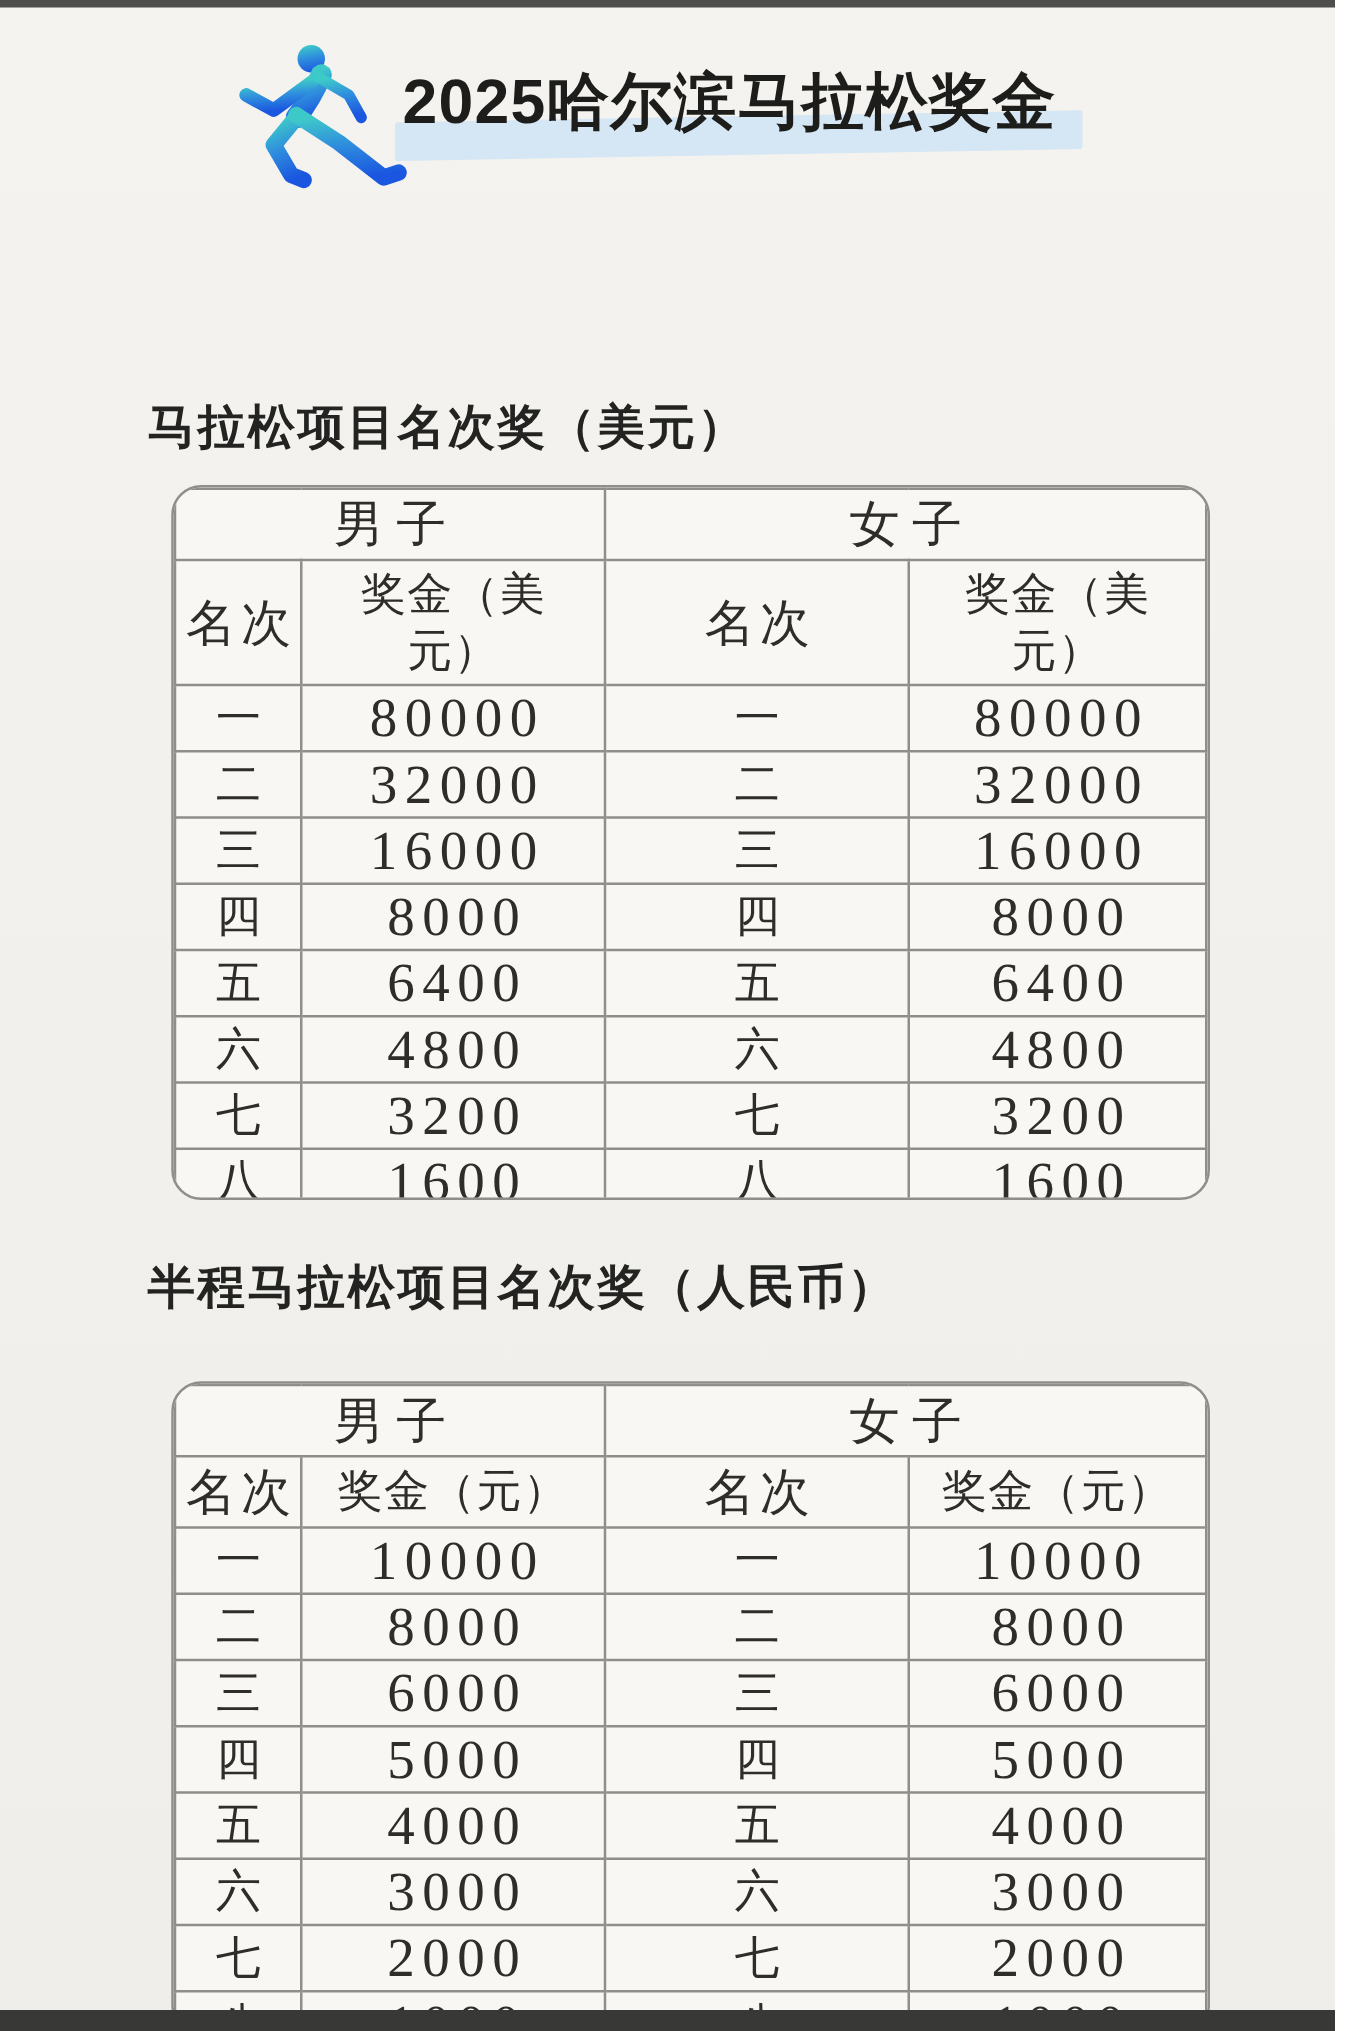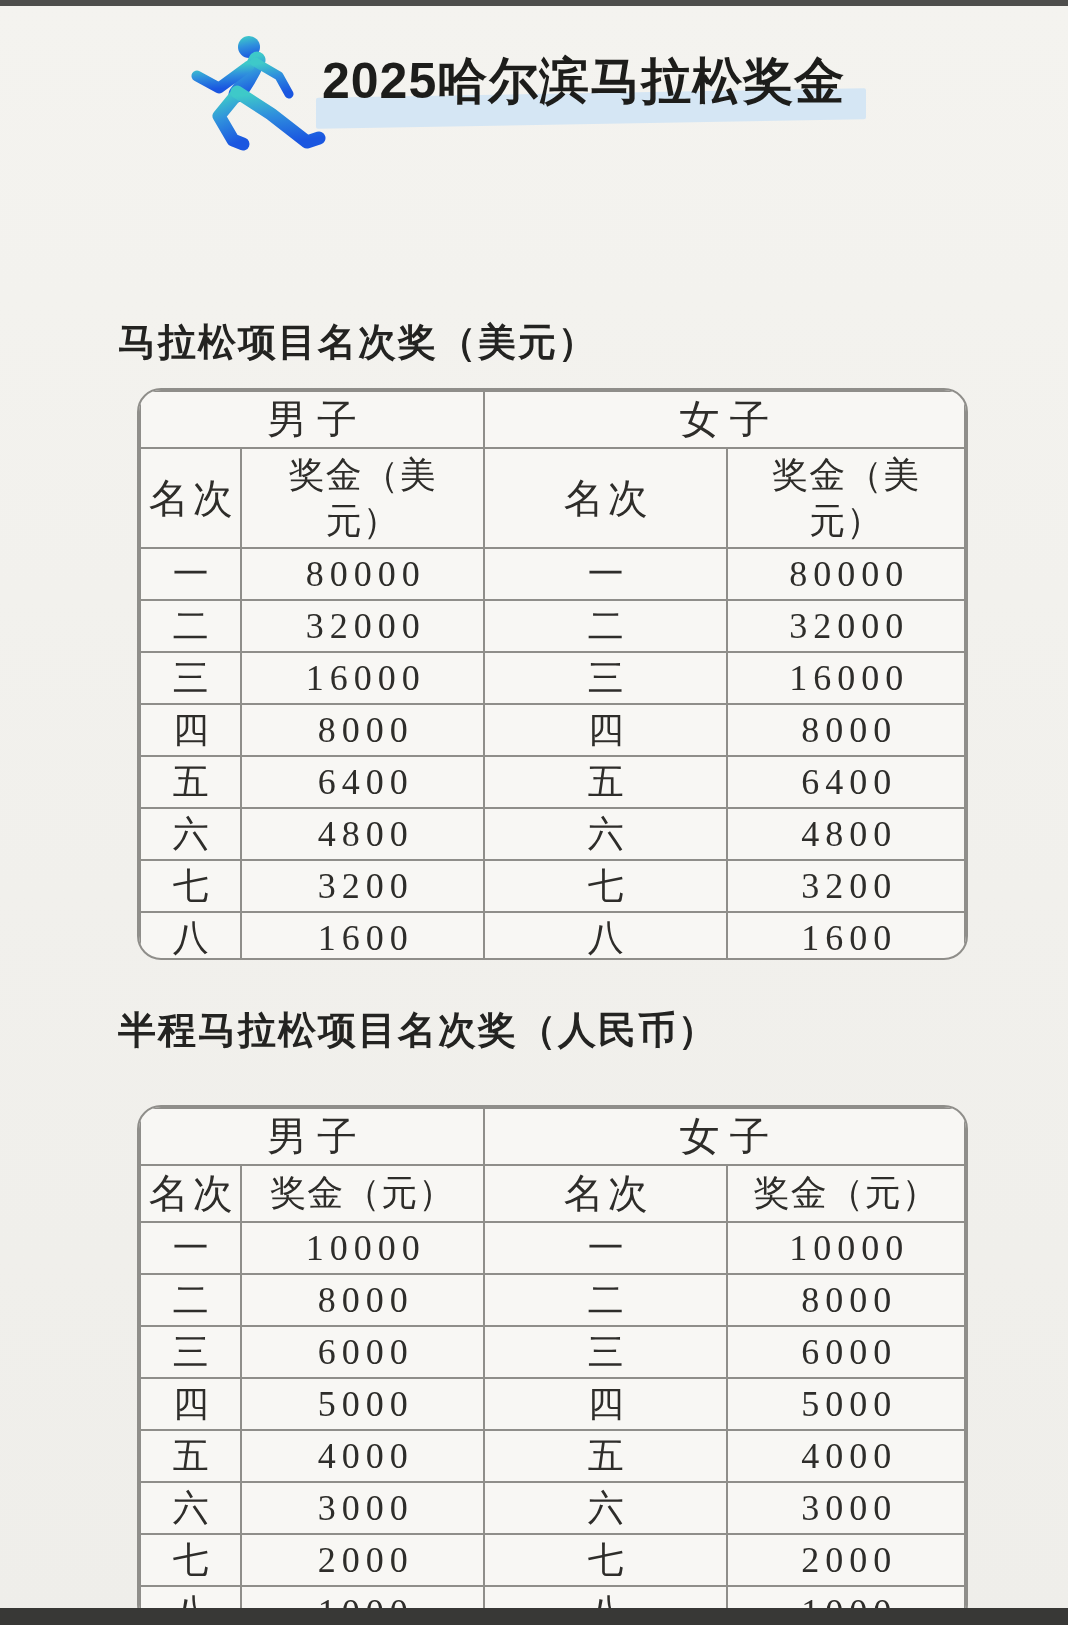--- a/index.html
+++ b/index.html
@@ -55,21 +55,21 @@
   .tw-1 tr.r-group{height:52px;}
   .tw-1 tr.r-cols{height:100px;}
   .tw-1 tbody tr{height:52px;}
   .tw-2 tr.r-group{height:53px;}
   .tw-2 tr.r-cols{height:53px;}
   .tw-2 tbody tr{height:52px;}
   th.h-rank{font-size:40px;letter-spacing:4px;text-indent:4px;}
   th.h-prize{font-size:36px;letter-spacing:1px;}
   th.h-prize .ln{display:block;line-height:46px;}
   td.rank{font-size:36px;}
-  td.num{font-size:36px;letter-spacing:6px;text-indent:6px;font-family:Liberation Serif, serif;}
+  td.num{font-size:44px;letter-spacing:6px;text-indent:6px;font-family:Liberation Serif, serif;}
 </style>
 </head>
 <body>
 
 <div class="page">
   <div class="bar bar-top"></div>
 
   <header>
     <span class="runner">
       <svg width="146" height="136" viewBox="0 0 146 136" xmlns="http://www.w3.org/2000/svg">

